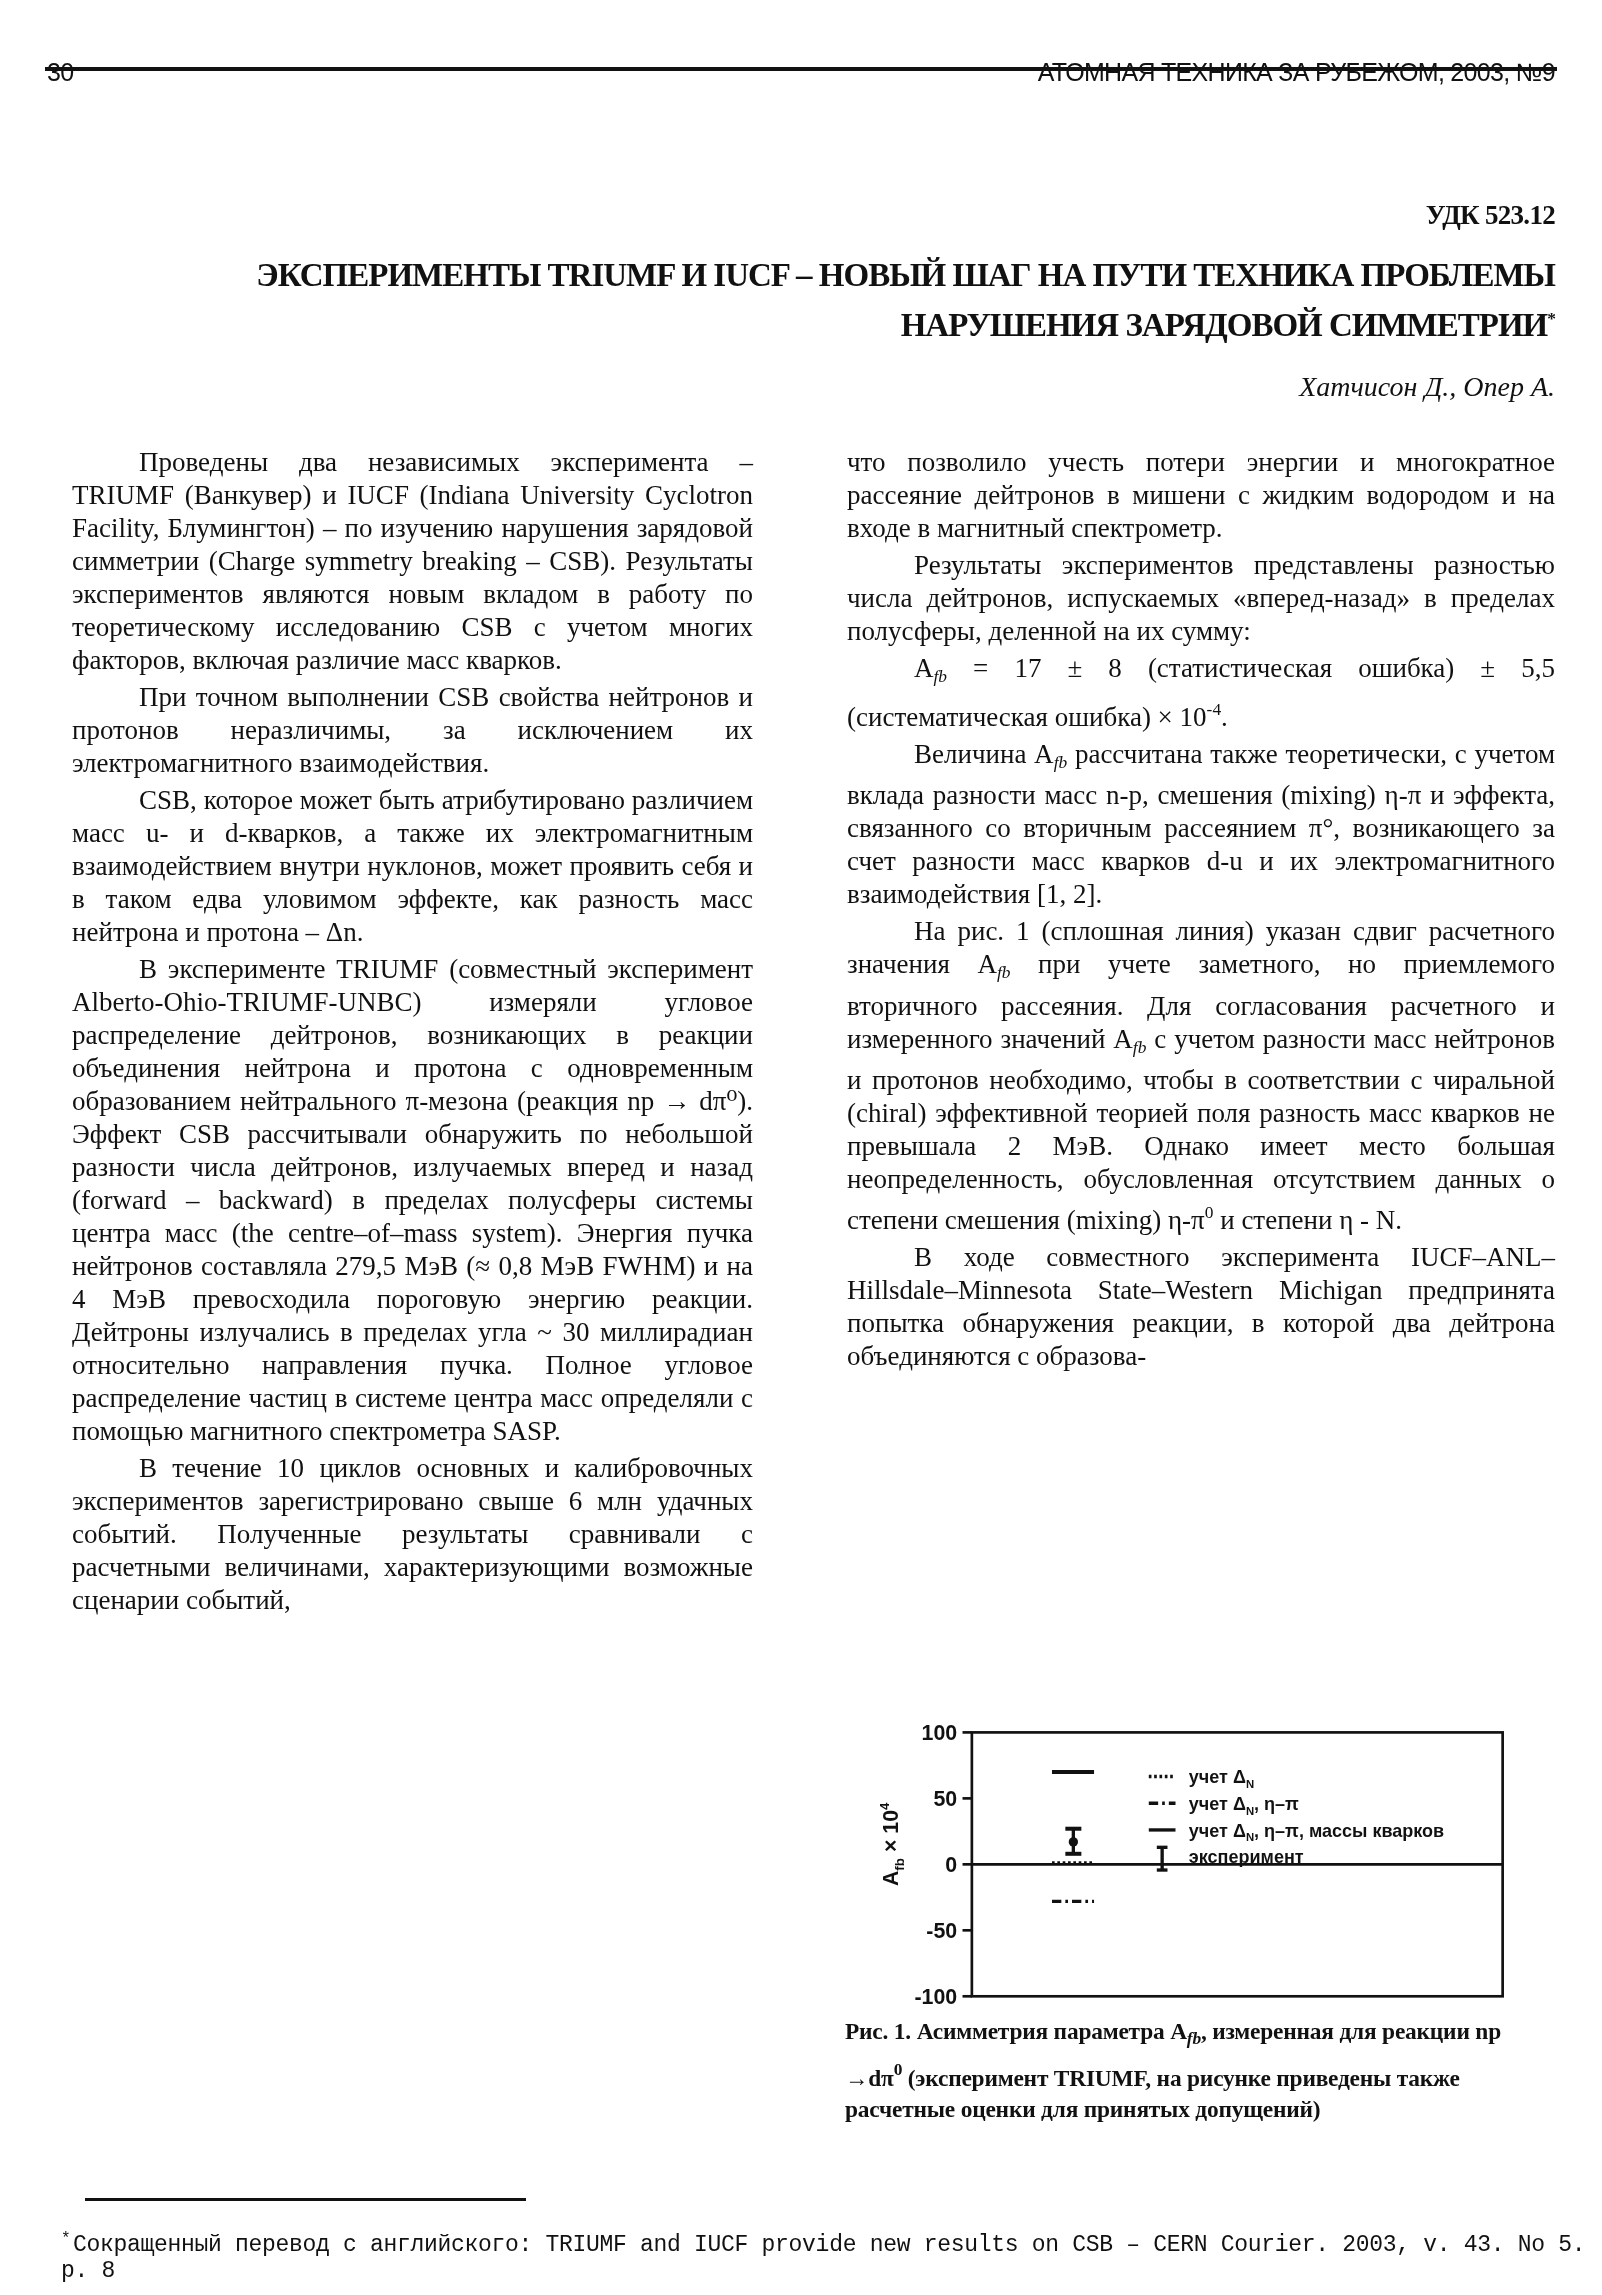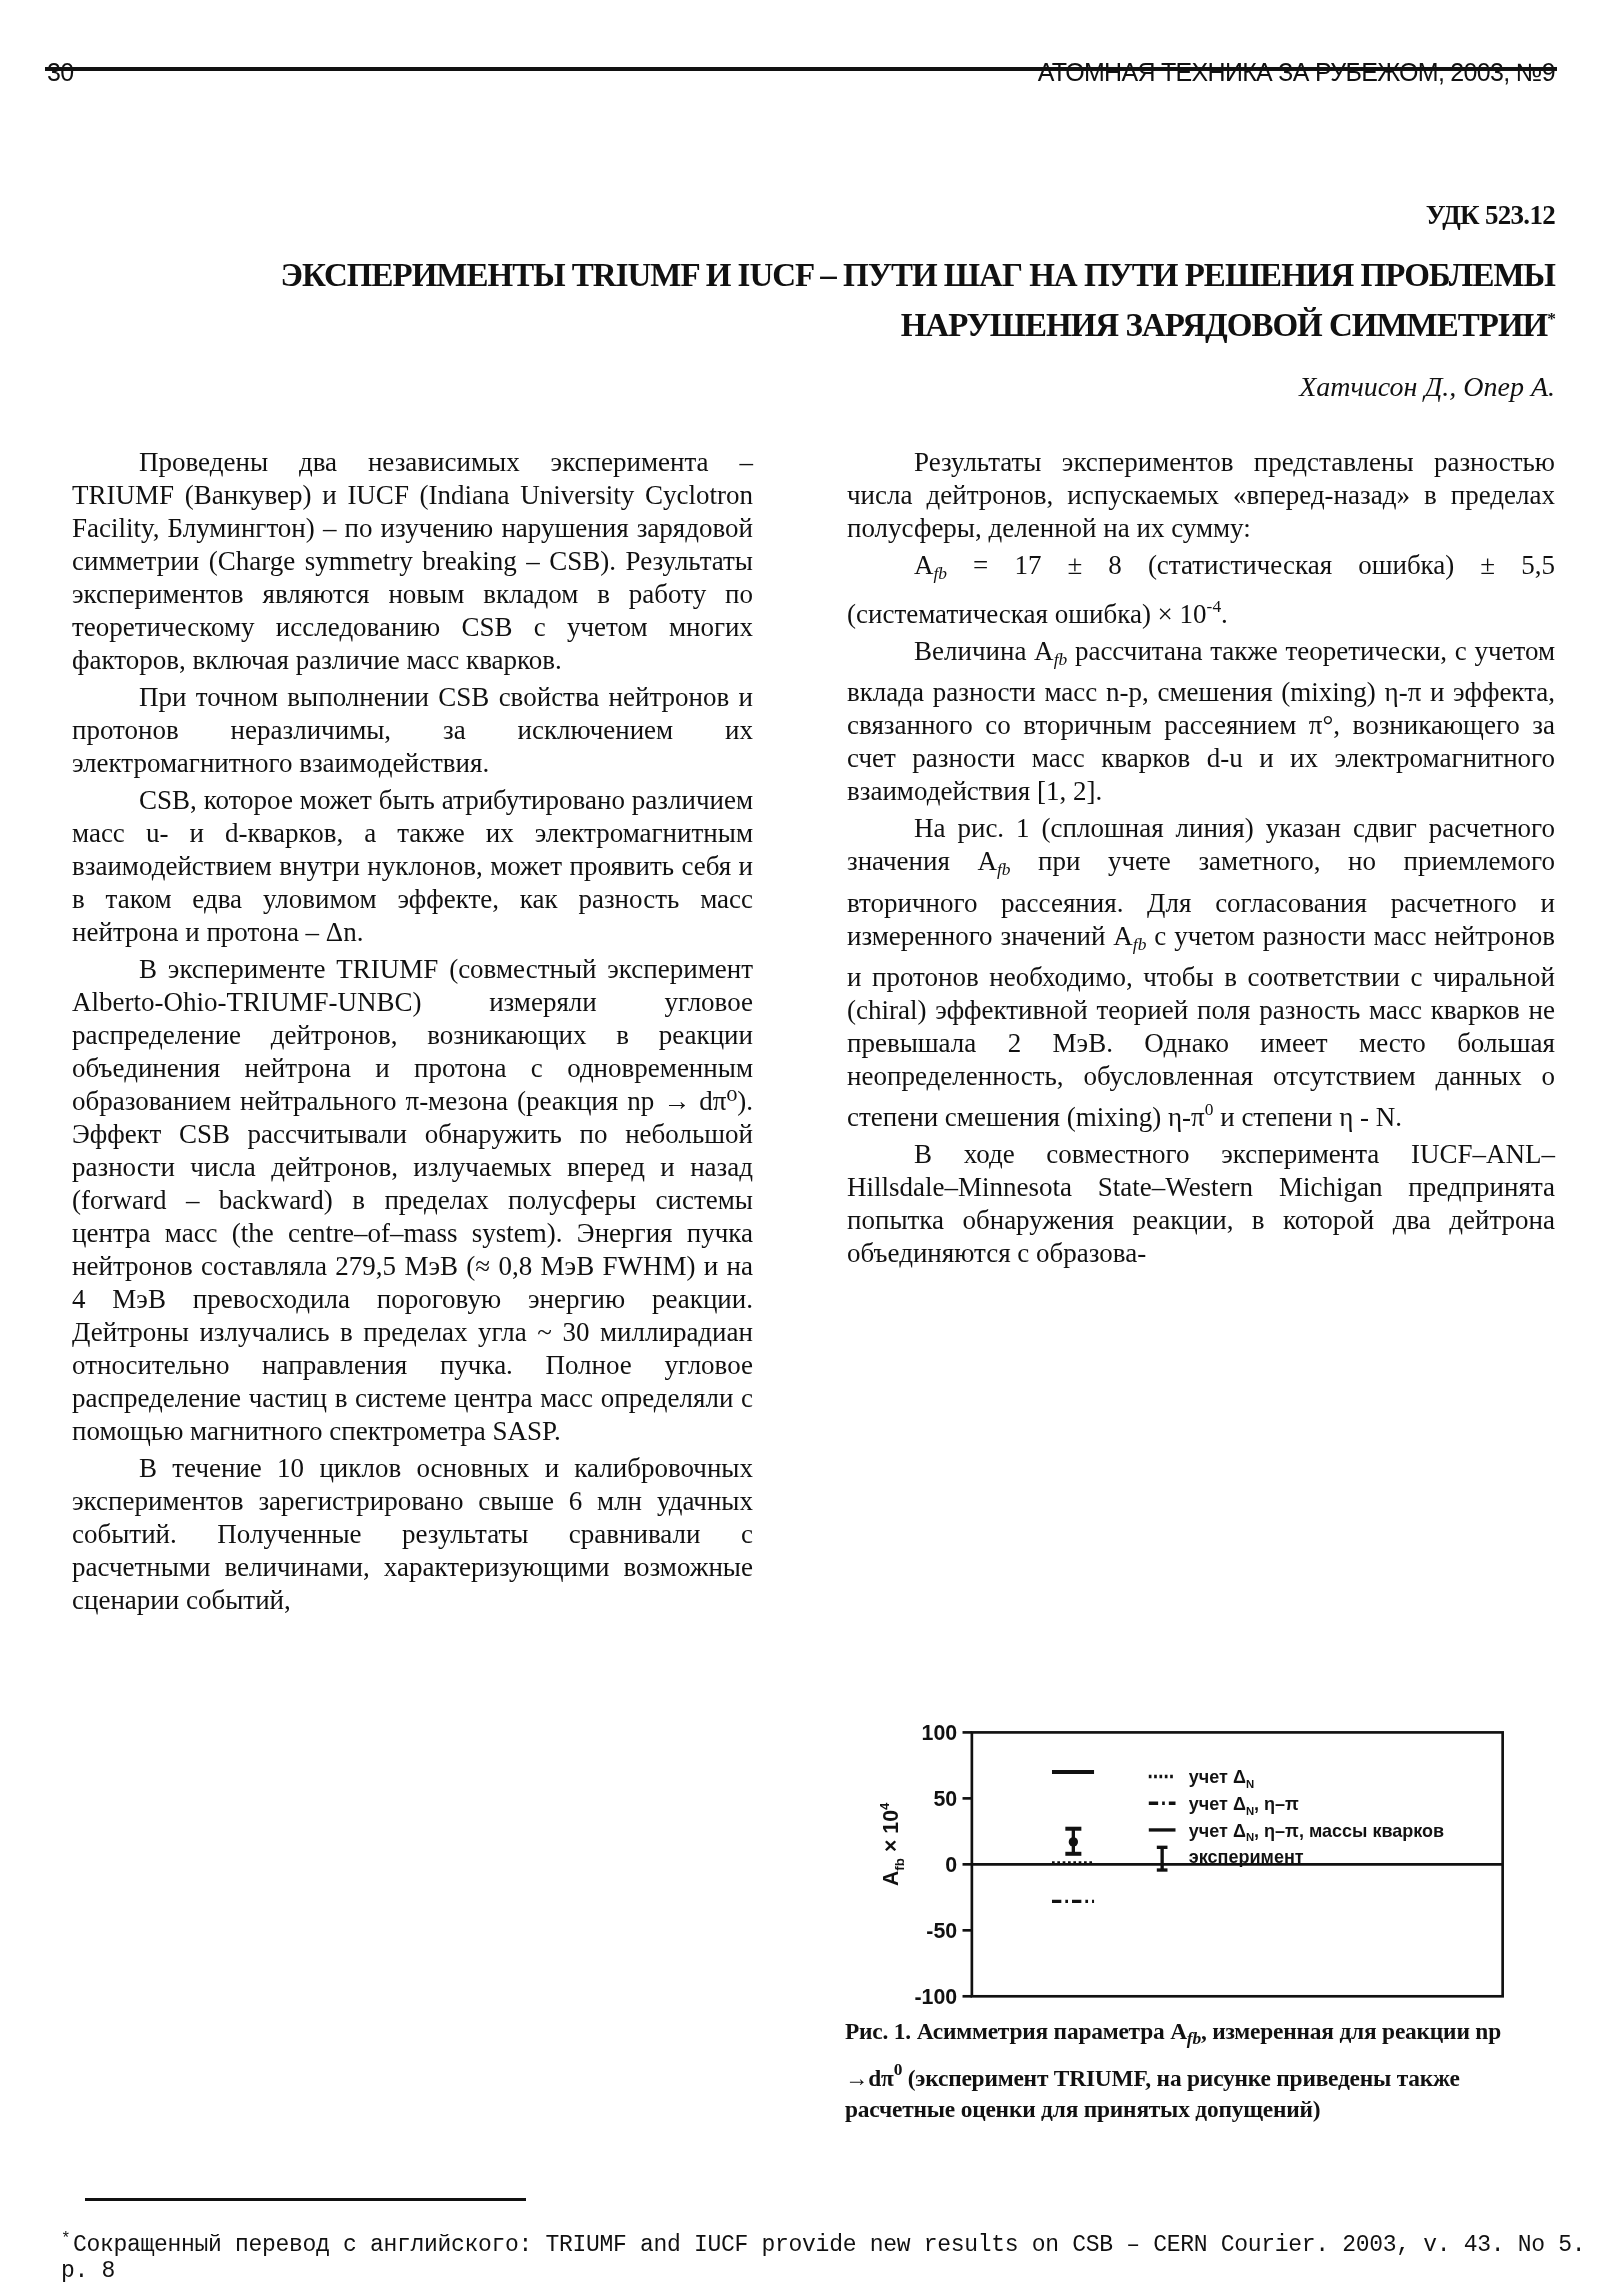--- a/index.html
+++ b/index.html
@@ -65,34 +65,35 @@
 <body>
 
 <div class="running-head">
   <span class="page-no">30</span>
   <span class="journal">АТОМНАЯ ТЕХНИКА ЗА РУБЕЖОМ, 2003, №9</span>
 </div>
 <div class="head-rule"></div>
 
 <div class="udk">УДК 523.12</div>
 <div class="title">
-  <div>ЭКСПЕРИМЕНТЫ TRIUMF И IUCF – ПУТИ ШАГ НА ПУТИ РЕШЕНИЯ ПРОБЛЕМЫ</div>
+  <div>ЭКСПЕРИМЕНТЫ TRIUMF И IUCF – НОВЫЙ ШАГ НА ПУТИ ТЕХНИКА ПРОБЛЕМЫ</div>
   <div><span>НАРУШЕНИЯ ЗАРЯДОВОЙ СИММЕТРИИ</span><sup>*</sup></div>
 </div>
 <div class="authors">Хатчисон Д., Опер А.</div>
 
 <div class="col left">
   <p>Проведены два независимых эксперимента – TRIUMF (Ванкувер) и IUCF (Indiana University Cyclotron Facility, Блумингтон) – по изучению нарушения зарядовой симметрии (Charge sym­metry breaking – CSB). Результаты эксперимен­тов являются новым вкладом в работу по теоре­тическому исследованию CSB с учетом многих факторов, включая различие масс кварков.</p>
   <p>При точном выполнении CSB свойства ней­тронов и протонов неразличимы, за исключени­ем их электромагнитного взаимодействия.</p>
   <p>CSB, которое может быть атрибутировано различием масс u- и d-кварков, а также их элек­тромагнитным взаимодействием внутри нукло­нов, может проявить себя и в таком едва улови­мом эффекте, как разность масс нейтрона и про­тона – Δn.</p>
   <p>В эксперименте TRIUMF (совместный экс­перимент Alberto-Ohio-TRIUMF-UNBC) изме­ряли угловое распределение дейтронов, возни­кающих в реакции объединения нейтрона и про­тона с одновременным образованием нейтраль­ного π-мезона (реакция np → dπ⁰). Эффект CSB рассчитывали обнаружить по небольшой разно­сти числа дейтронов, излучаемых вперед и назад (forward – backward) в пределах полусферы сис­темы центра масс (the centre–of–mass system). Энергия пучка нейтронов составляла 279,5 МэВ (≈ 0,8 МэВ FWHM) и на 4 МэВ превосходила по­роговую энергию реакции. Дейтроны излучались в пределах угла ~ 30 миллирадиан относительно направления пучка. Полное угловое распределе­ние частиц в системе центра масс определяли с помощью магнитного спектрометра SASP.</p>
   <p>В течение 10 циклов основных и калибро­вочных экспериментов зарегистрировано свыше 6 млн удачных событий. Полученные результа­ты сравнивали с расчетными величинами, ха­рактеризующими возможные сценарии событий,</p>
 </div>
 
 <div class="col right">
+  <p class="noindent">что позволило учесть потери энергии и много­кратное рассеяние дейтронов в мишени с жид­ким водородом и на входе в магнитный спек­трометр.</p>
   <p>Результаты экспериментов представлены раз­ностью числа дейтронов, испускаемых «вперед-назад» в пределах полусферы, деленной на их сумму:</p>
   <p><span>A</span><span class="sub">fb</span><span> = 17 ± 8 (статистическая ошибка) ± 5,5 (систематическая ошибка) × 10</span><span class="sup">-4</span><span>.</span></p>
   <p><span>Величина A</span><span class="sub">fb</span><span> рассчитана также теоретиче­ски, с учетом вклада разности масс n-p, смеше­ния (mixing) η-π и эффекта, связанного со вто­ричным рассеянием π°, возникающего за счет разности масс кварков d-u и их электромагнит­ного взаимодействия [1, 2].</span></p>
   <p><span>На рис. 1 (сплошная линия) указан сдвиг расчетного значения A</span><span class="sub">fb</span><span> при учете заметного, но приемлемого вторичного рассеяния. Для согла­сования расчетного и измеренного значений A</span><span class="sub">fb</span><span> с учетом разности масс нейтронов и протонов необходимо, чтобы в соответствии с чиральной (chiral) эффективной теорией поля разность масс кварков не превышала 2 МэВ. Однако имеет ме­сто большая неопределенность, обусловленная отсутствием данных о степени смешения (mix­ing) η-π</span><span class="sup">0</span><span> и степени η - N.</span></p>
   <p>В ходе совместного эксперимента IUCF–ANL–Hillsdale–Minnesota State–Western Michigan предпринята попытка обнаружения реакции, в которой два дейтрона объединяются с образова-</p>
 </div>
 
 <div class="figure">
   <svg id="chart" viewBox="0 0 1020 470" preserveAspectRatio="none">
       <rect x="205" y="50" width="795" height="395" fill="none" stroke="#111" stroke-width="4"></rect>

